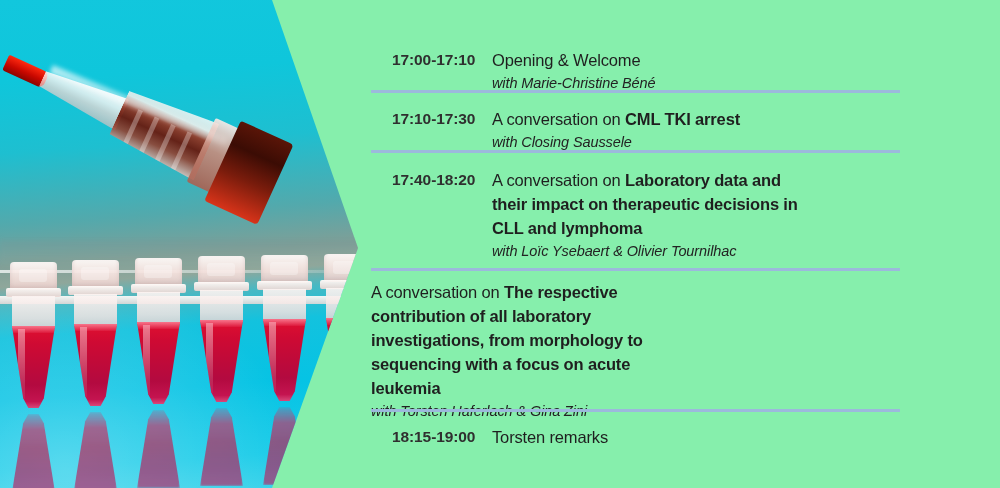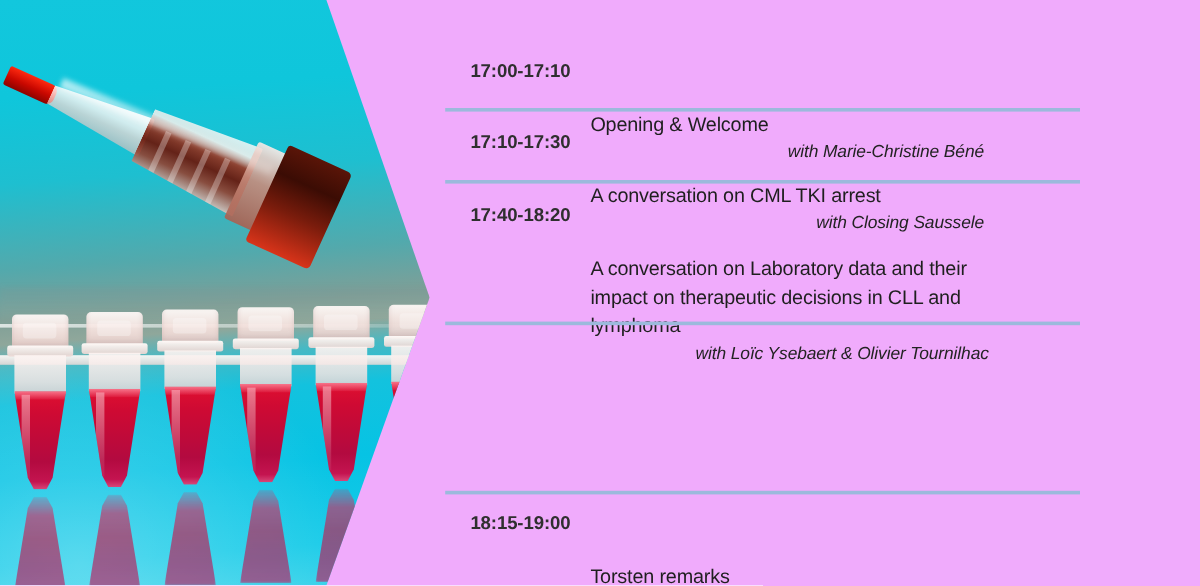--- a/index.html
+++ b/index.html
@@ -9,21 +9,21 @@
     background: #ffffff;
   }
   body {
     font-family: "Liberation Sans", sans-serif;
     -webkit-font-smoothing: antialiased;
   }
   #page {
     position: relative;
     width: 1000px;
     height: 488px;
-    background: #f0abfc;
+    background: #86efac;
     overflow: hidden;
   }
 
   
   #photo-panel {
     position: absolute;
     left: 0;
     top: 0;
     width: 360px;
     height: 488px;
@@ -243,30 +243,28 @@
   }
   .detail {
     flex: 1 1 auto;
     min-width: 0;
   }
   .title {
     font-size: 16.5px;
     color: #1f1f1f;
     line-height: 24px;
     letter-spacing: -0.15px;
-    margin-top: 44px;
   }
   .title .lead { font-weight: normal; }
-  .title .topic { font-weight: normal; }
+  .title .topic { font-weight: bold; }
   .speaker {
     font-size: 14.5px;
     font-style: italic;
     color: #232323;
     line-height: 22px;
-    text-align: right;
     padding-right: 80px;
     letter-spacing: -0.1px;
     white-space: nowrap;
   }
   .divider {
     position: absolute;
     left: 0;
     width: 529px;
     height: 3px;
     background: #9cb9dc;
@@ -372,20 +370,24 @@
         <div class="detail" style="max-width:320px;">
           <div class="title"><span class="lead">A conversation on </span><span class="topic">Laboratory data and their impact on therapeutic decisions in CLL and lymphoma</span></div>
           <div class="speaker" style="padding-right:0;margin-right:-12px;">with Loïc Ysebaert &amp; Olivier Tournilhac</div>
         </div>
       </div>
     </div>
     <div class="divider" style="top:268px;"></div>
 
     <div class="session" style="top:280px;">
       <div class="row">
+        <div class="detail" style="max-width:276px;">
+          <div class="title"><span class="lead">A conversation on </span><span class="topic">The respective contribution of all laboratory investigations, from morphology to sequencing with a focus on acute leukemia</span></div>
+          <div class="speaker" style="padding-right:0;margin-right:-45px;">with Torsten Haferlach &amp; Gina Zini</div>
+        </div>
       </div>
     </div>
     <div class="divider" style="top:409px;"></div>
 
     <div class="session" style="top:425px;">
       <div class="row">
         <div class="time">18:15-19:00</div>
         <div class="detail">
           <div class="title"><span class="lead">Torsten remarks</span><span class="topic"></span></div>
         </div>

